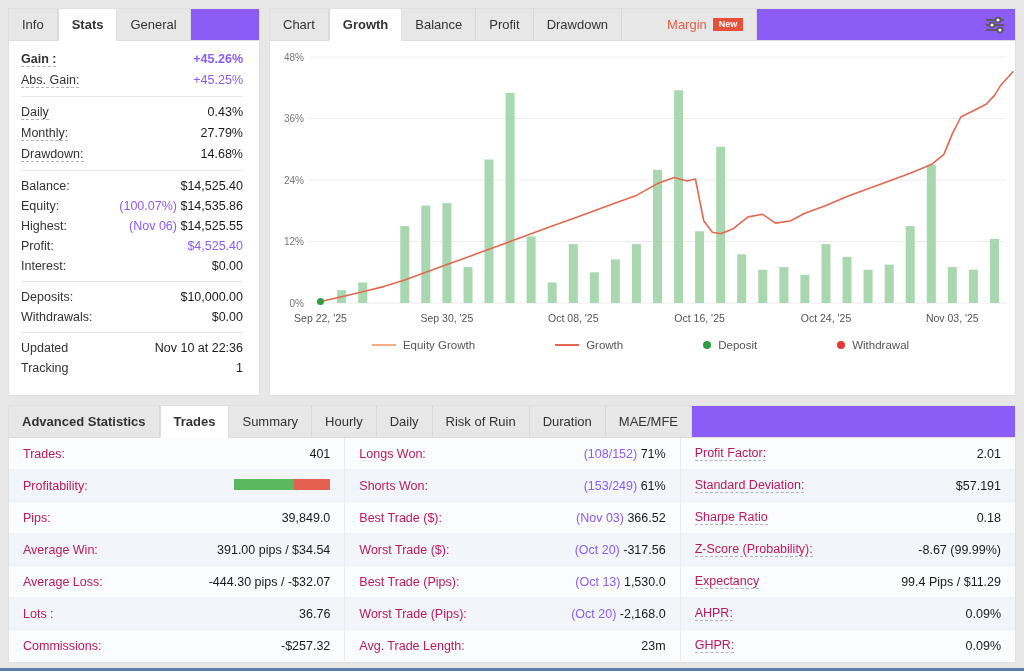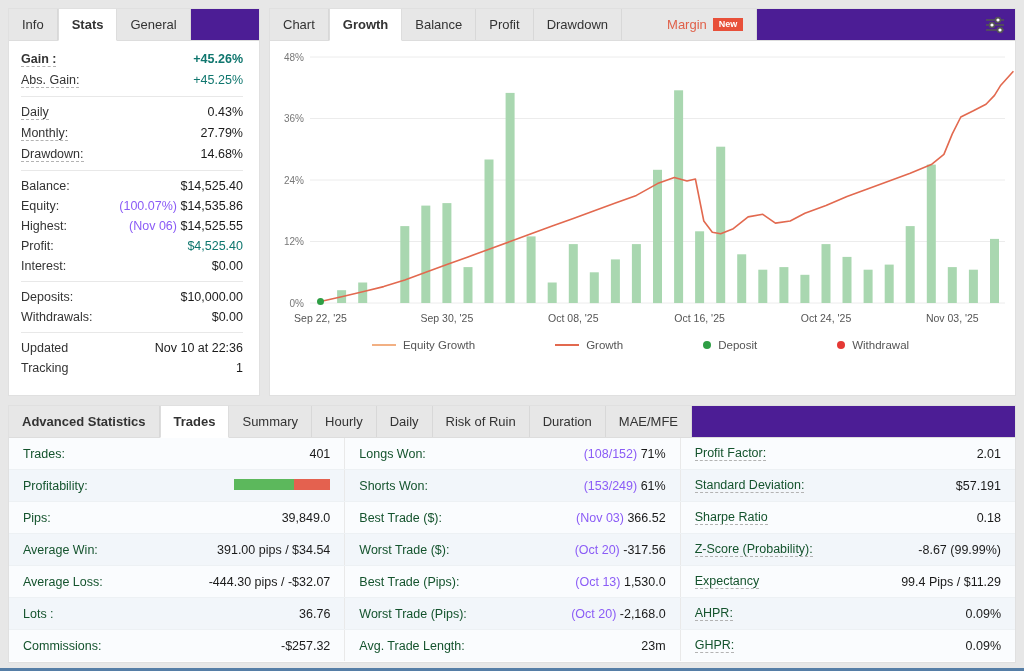--- a/index.html
+++ b/index.html
@@ -5,37 +5,37 @@
   html,body{margin:0;padding:0;width:1024px;height:671px;overflow:hidden;
     background:#e7e7e7;font-family:"Liberation Sans",sans-serif;font-size:12.5px;color:#333;}
   .page{position:relative;box-sizing:border-box;width:1024px;height:671px;padding:8px;display:flex;flex-direction:column;gap:9px;}
   .top{display:flex;gap:9px;flex:none;height:388px;}
   .panel{background:#fff;border:1px solid #e0e0e0;box-sizing:border-box;}
   .left-panel{width:252px;flex:none;display:flex;flex-direction:column;}
   .chart-panel{flex:1;display:flex;flex-direction:column;min-width:0;}
   .bottom-panel{flex:1;display:flex;flex-direction:column;min-height:0;}
 
   
-  .tabs-row{display:flex;align-items:flex-end;border-bottom:1px solid #ddd;background:#4c1d95;flex:none;}
+  .tabs-row{display:flex;align-items:flex-end;border-bottom:1px solid #ddd;background:#8b5cf6;flex:none;}
   .tabs{display:flex;align-items:flex-end;flex:1;min-width:0;}
   .tab{padding:8px 13px;background:#e7e7e7;border-right:1px solid #d8d8d8;font-size:13px;color:#333;
     white-space:nowrap;cursor:pointer;display:flex;align-items:center;gap:6px;}
   .tab.active{background:#fff;font-weight:700;margin-bottom:-1px;border-bottom:1px solid #fff;
     border-left:1px solid #ddd;border-right:1px solid #ddd;}
   .tab.bold{font-weight:700;}
   .new-badge{background:#e8503a;color:#fff;font-size:9px;font-weight:700;padding:2px 6px;border-radius:0;line-height:1;}
   .filter-btn{padding:6px 10px;display:flex;align-items:center;cursor:pointer;}
 
   
   .left-body{padding:8px 16px 4px 12px;overflow:hidden;}
   .srow{display:flex;justify-content:space-between;align-items:baseline;padding:3px 0;}
   .slabel{color:#333;}
   .dotted{border-bottom:1px dashed #b3b3b3;cursor:help;}
   .sval{color:#1b1b1b;text-align:right;}
-  .green{color:#0f766e;}
+  .green{color:#8b5cf6;}
   .boldtxt{font-weight:700;}
   .muted{color:#8b5cf6;}
   .divider{border-top:1px solid #e8e8e8;margin:5px 0;}
 
   
   .chart-body{flex:1;display:flex;flex-direction:column;padding:4px 6px 0 2px;min-height:0;}
   .ytick{font-size:10px;fill:#777;}
   .xtick{font-size:10.5px;fill:#555;}
   .legend{display:flex;justify-content:center;gap:80px;align-items:flex-end;padding:10px 0 12px 0;font-size:11.5px;color:#555;}
   .legend-item{display:flex;align-items:center;gap:7px;}
@@ -43,21 +43,21 @@
   .swatch-dot{display:inline-block;width:8px;height:8px;border-radius:50%;}
 
   
   .stats-table{flex:1;min-height:0;}
   .trow{display:grid;grid-template-columns:1fr 1fr 1fr;border-top:1px solid #edf1f4;}
   .trow:first-child{border-top:none;}
   .trow:nth-child(odd){background:#fafcfe;}
   .trow:nth-child(even){background:#f2f6fa;}
   .tcell{display:flex;justify-content:space-between;align-items:center;padding:0 14px;height:31px;border-left:1px solid #e9e9e9;min-width:0;}
   .tcell:first-child{border-left:none;}
-  .tlabel{color:#14532d;white-space:nowrap;}
+  .tlabel{color:#be185d;white-space:nowrap;}
   .tval{color:#1b1b1b;text-align:right;white-space:nowrap;}
   .pbar{display:inline-flex;width:96px;height:11px;overflow:hidden;}
   .pbar .pgreen{background:#5cb85c;height:100%;}
   .pbar .pred{background:#e4614f;height:100%;flex:1;}
 
   .footer-strip{position:absolute;left:0;right:0;bottom:0;height:3px;background:#567ea6;}
 </style>
 </head>
 <body>
 

